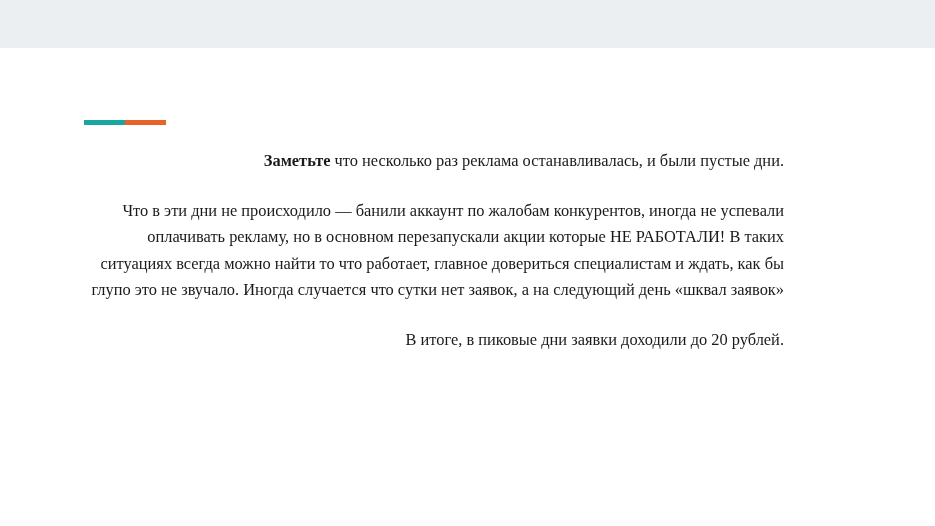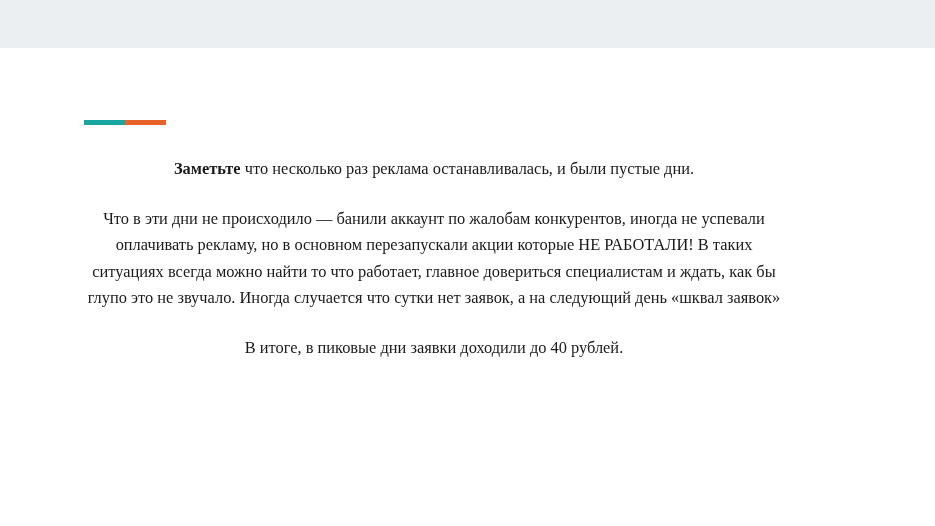--- a/index.html
+++ b/index.html
@@ -48,22 +48,22 @@
   .content {
     position: absolute;
     left: 84px;
     top: 148px;
     width: 700px;
   }
   .para {
     font-size: 16.4px;
     line-height: 1.62;
     color: #1a1a1a;
-    margin: 8px 0 23px 0;
-    text-align: center;
+    margin: 0 0 23px 0;
+    text-align: right;
   }
   .para:last-child {
     margin-bottom: 0;
   }
   .para b {
     font-weight: bold;
   }
   .lead-strong {
     font-weight: bold;
   }
@@ -76,16 +76,16 @@
   <div class="top-band"></div>
 
   <div class="accent-rule">
     <div class="seg-left"></div>
     <div class="seg-right"></div>
   </div>
 
   <div class="content">
     <p class="para"><b class="lead-strong">Заметьте</b><span> что несколько раз реклама останавливалась, и были пустые дни.</span></p>
     <p class="para"><span>Что в эти дни не происходило — банили аккаунт по жалобам конкурентов, иногда не успевали оплачивать рекламу, но в основном перезапускали акции которые НЕ РАБОТАЛИ! В таких ситуациях всегда можно найти то что работает, главное довериться специалистам и ждать, как бы глупо это не звучало. Иногда случается что сутки нет заявок, а на следующий день «шквал заявок»</span></p>
-    <p class="para"><span>В итоге, в пиковые дни заявки доходили до 40 рублей.</span></p>
+    <p class="para"><span>В итоге, в пиковые дни заявки доходили до 20 рублей.</span></p>
   </div>
 
 </div>
 
 </body></html>

